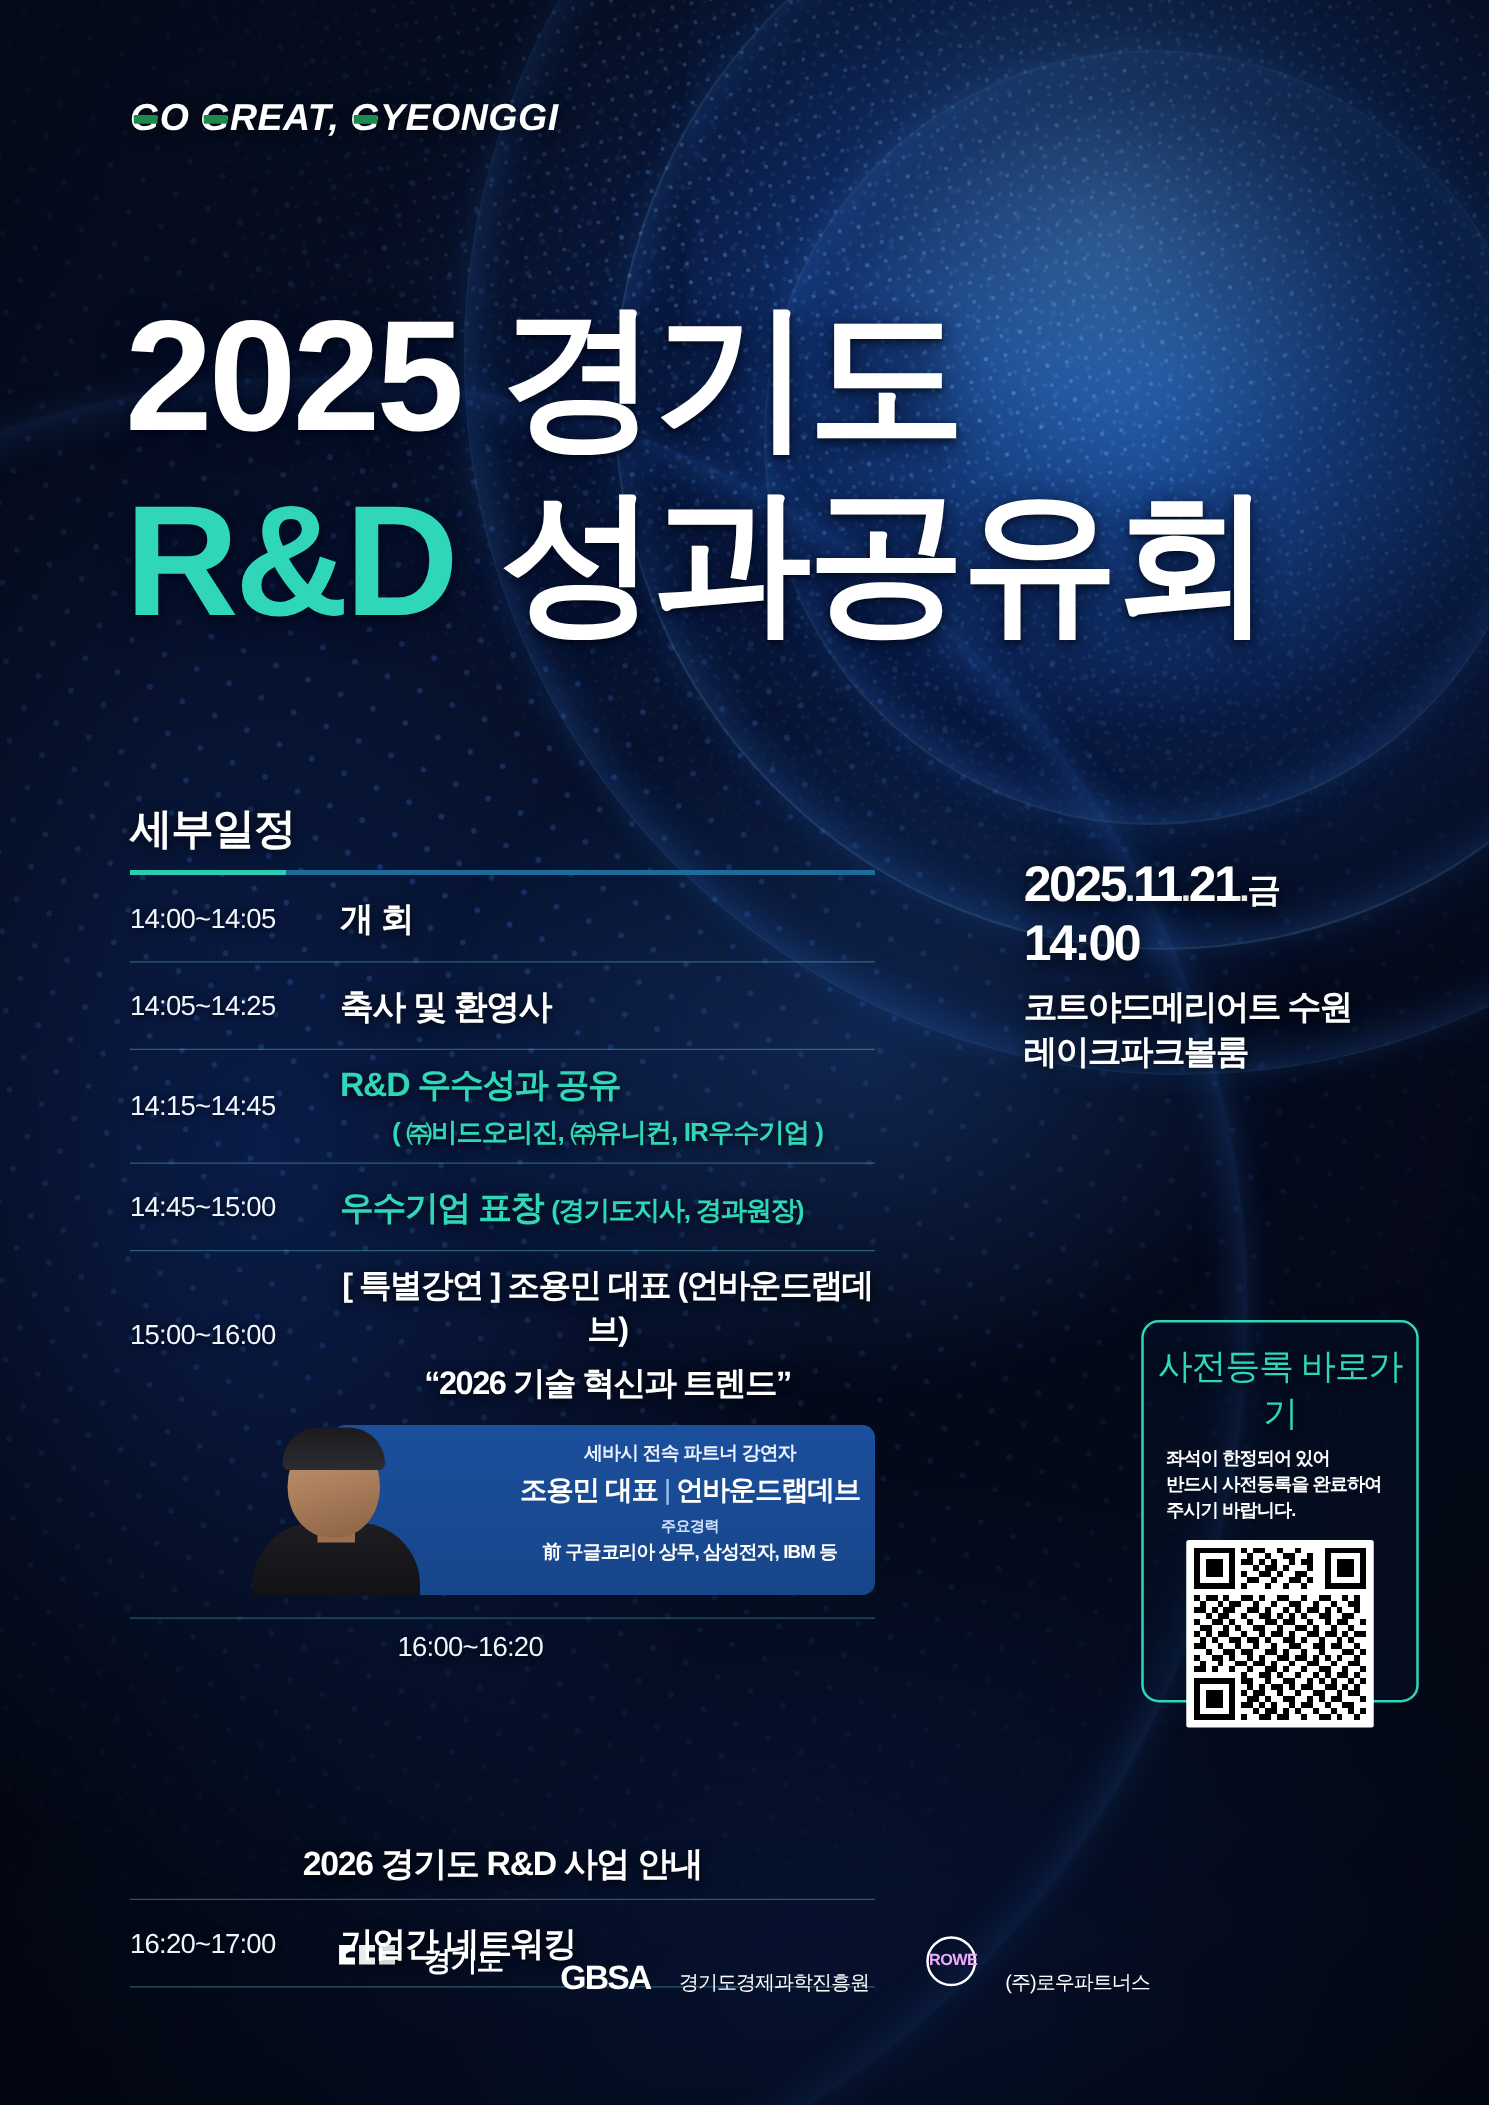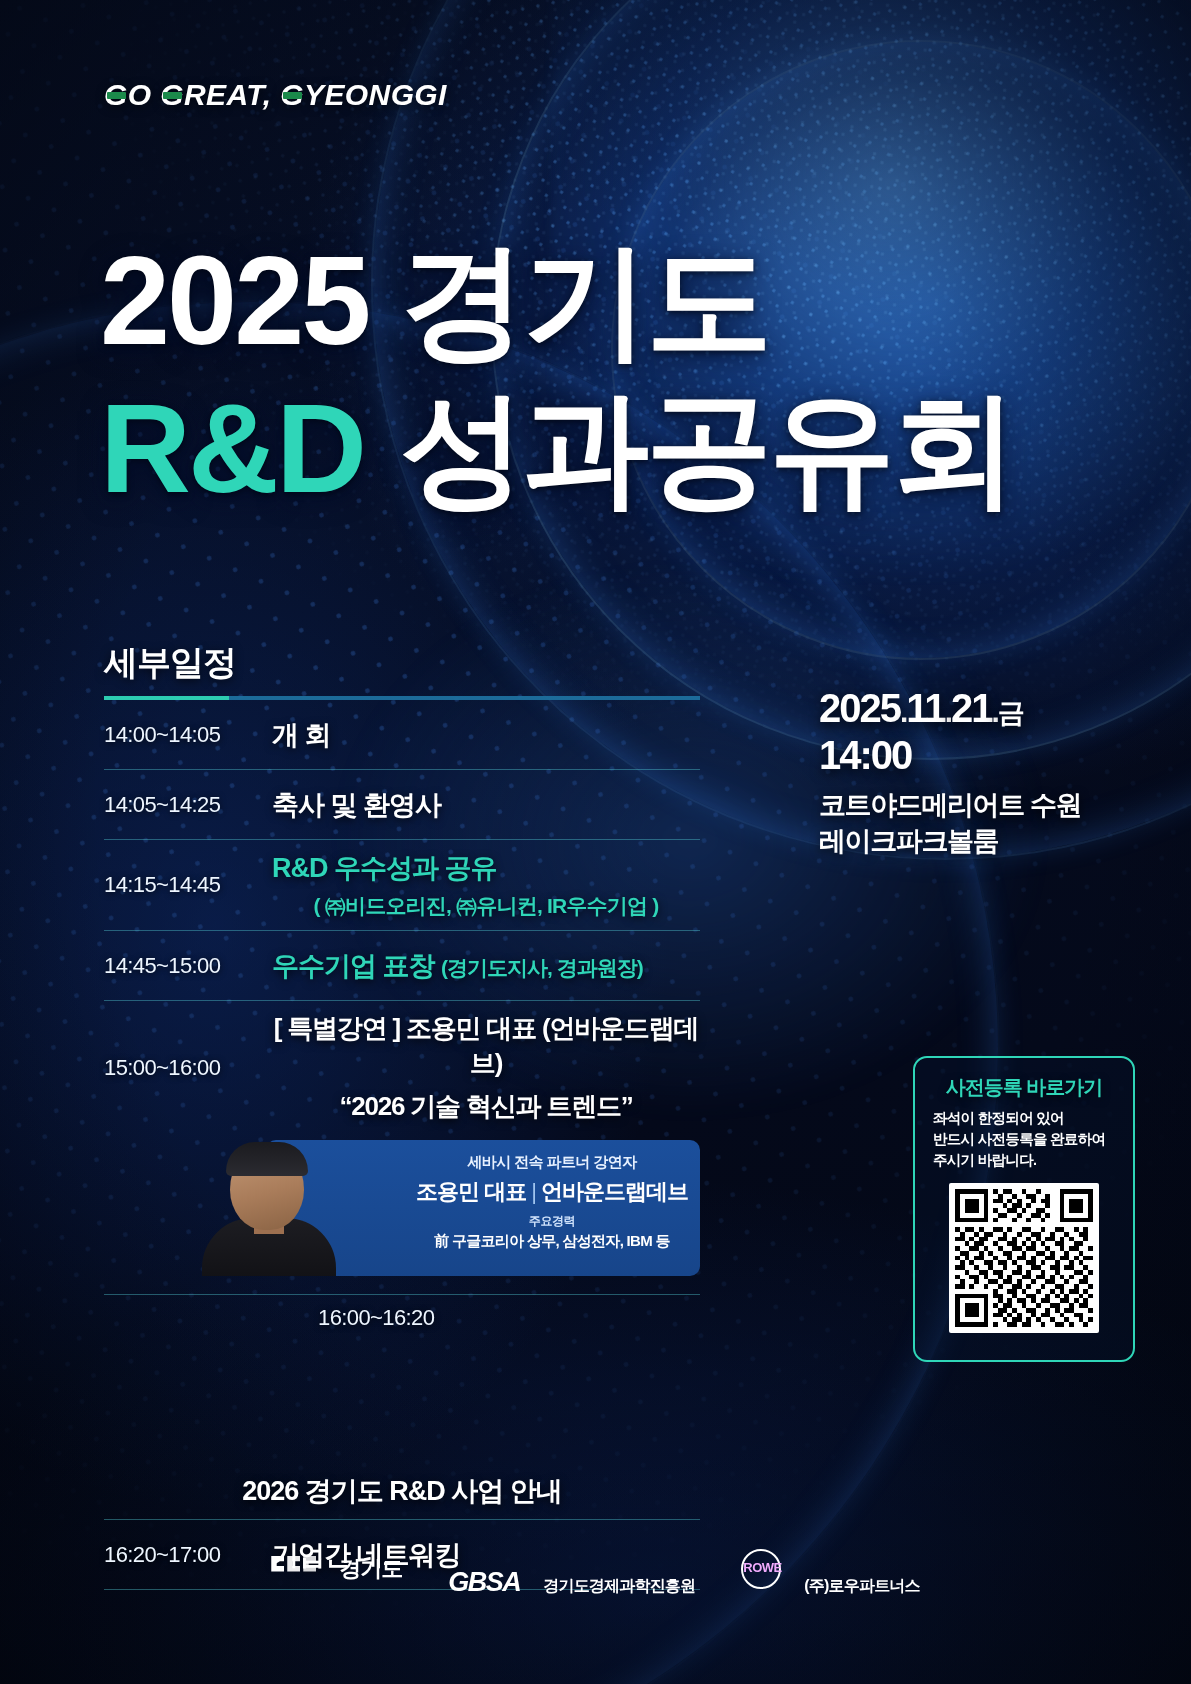--- a/index.html
+++ b/index.html
@@ -218,21 +218,21 @@
   }
 
   
   .qrbox{
     position:absolute; right:56px; top:1056px; width:222px; height:306px;
     border:2px solid #2fd6b8; border-radius:14px;
     background:rgba(6,20,48,.34);
     z-index:6; text-align:center; padding:16px 10px 14px;
   }
   .qr-title{
-    font-size:20px; font-weight:bold; color:#2fd6b8; letter-spacing:-1px;
+    font-size:28px; font-weight:normal; color:#2fd6b8; letter-spacing:-1px;
     text-shadow:0 2px 8px rgba(0,0,0,.7);
   }
   .qr-desc{
     margin-top:7px; font-size:14.5px; font-weight:bold; color:#ffffff;
     line-height:1.45; letter-spacing:-.7px; text-align:left; padding-left:8px;
   }
   .qr-img{
     margin:12px auto 0; width:150px; height:150px; background:#fff; padding:6px;
     border-radius:2px;
   }
@@ -246,23 +246,23 @@
   .flogo{ display:flex; align-items:center; gap:23px; }
   .gg-mark{ display:flex; gap:3px; align-items:flex-end; }
   .gg-mark span{
     display:block; width:13px; height:26px; background:#fff;
     clip-path:polygon(0 0,100% 0,100% 22%,42% 22%,42% 40%,100% 40%,100% 62%,0 62%,0 40%,0 40%);
   }
   .gg-mark span:nth-child(2){ opacity:.92; }
   .gg-mark span:nth-child(3){ opacity:.84; }
   .flogo .ftxt{ font-size:22px; font-weight:bold; color:#fff; letter-spacing:-1px; }
   .gbsa{
-    font-size:27px; font-weight:bold; font-style:italic; color:#fff; letter-spacing:-1.5px;margin-top:28px;
-  }
-  .flogo .fsmall{ font-size:16px; font-weight:bold; color:#fff; letter-spacing:-.8px;margin-top:35px; }
+    font-size:27px; font-weight:bold; color:#fff; letter-spacing:-1.5px;margin-top:28px;
+  }
+  .flogo .fsmall{ font-size:16px; font-weight:normal; color:#fff; letter-spacing:-.8px;margin-top:35px; }
   .rowe{
     font-size:17px; font-weight:bold; color:#f0abfc; line-height:.95;
     border:2px solid #fff; border-radius:50%; width:40px; height:40px;
     display:flex; flex-direction:row; align-items:center; justify-content:space-between;
     letter-spacing:-.5px;
   }
   .rowe i{ font-style:normal; display:block; font-size:13px; }
 </style>
 </head>
 <body>

